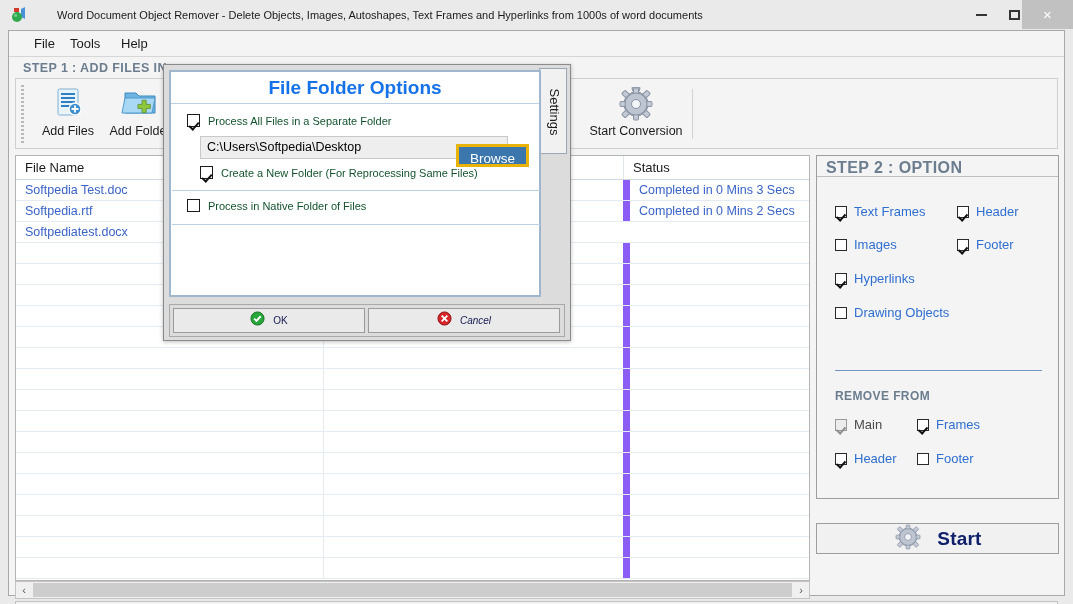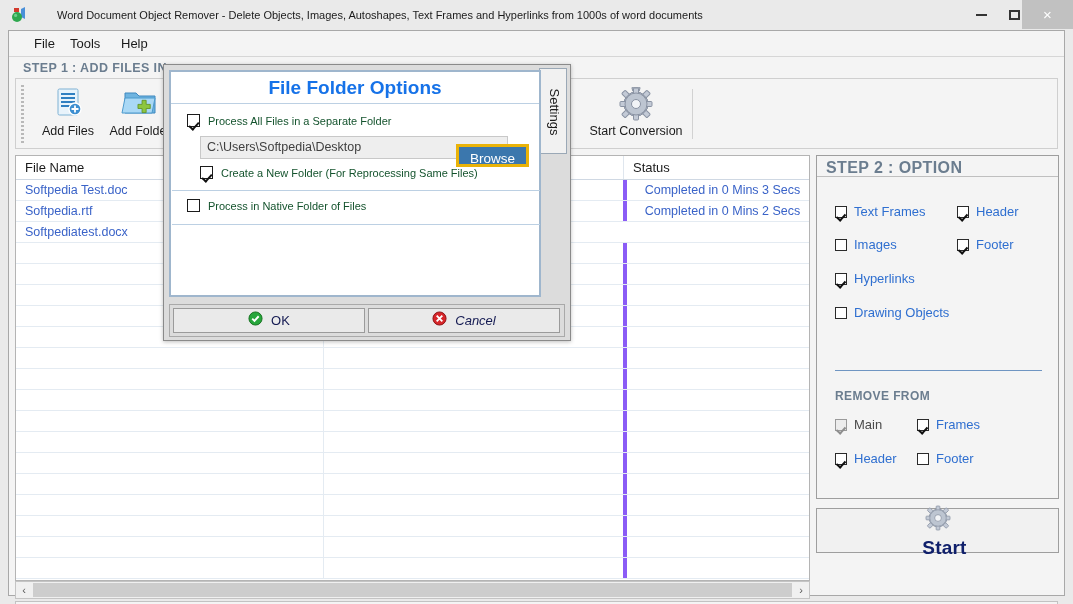--- a/index.html
+++ b/index.html
@@ -69,21 +69,21 @@
       box-sizing:border-box;}
   .gh-name{left:0;width:307px;}
   .gh-mid{left:307px;width:300px;border-left:1px solid #dfe6ee;}
   .gh-status{left:607px;width:186px;border-left:1px solid #dfe6ee;}
   .grid-body{position:relative;}
   .grow{position:relative;height:20px;border-bottom:1px solid #e4ebf2;}
   .cell{position:absolute;top:0;height:20px;line-height:20px;font-size:12.5px;color:#3a63c8;
         padding-left:9px;box-sizing:border-box;white-space:nowrap;overflow:hidden;}
   .c-name{left:0;width:307px;}
   .c-mid{left:307px;width:300px;border-left:1px solid #e4ebf2;}
-  .c-status{left:607px;width:186px;border-left:4px solid #8b5cf6;text-align:center;}
+  .c-status{left:607px;width:186px;border-left:7px solid #8b5cf6;}
 
   
   .hscroll{position:absolute;left:6px;top:550px;width:795px;height:18px;
            background:#f0f0f0;border:1px solid #c4c4c4;box-sizing:border-box;}
   .hs-arrow{position:absolute;top:0;width:16px;height:16px;line-height:16px;text-align:center;
             font-size:11px;color:#5a5a5a;background:#f0f0f0;}
   .hs-left{left:0;} .hs-right{right:0;}
   .hs-thumb{position:absolute;left:17px;right:17px;top:1px;height:14px;background:#cdcdcd;}
 
   
@@ -120,21 +120,21 @@
   .o-frames{left:100px;top:261px;}
   .o-rheader{left:18px;top:295px;}
   .o-rfooter{left:100px;top:295px;}
 
   
   .bigbtn{
     position:absolute;left:807px;width:243px;background:#f1f1f1;
     border:1px solid #9e9e9e;box-sizing:border-box;
     display:flex;align-items:center;justify-content:center;
   }
-  .b-start{top:477px;height:45px;flex-direction:column;}
+  .b-start{top:492px;height:31px;}
   .b-open{top:518px;height:42px;}
   .b-start .txt{font-size:19px;font-weight:bold;color:#10206b;margin-left:14px;letter-spacing:.2px;}
   .b-open .txt{font-size:14px;font-weight:bold;color:#1457c8;margin-left:12px;}
 
   
   .statusbar{
     position:absolute;left:6px;top:570px;width:1043px;height:22px;
     background:#f4f4f4;border:1px solid #c2c2c2;box-sizing:border-box;
   }
   .statusbar .txt{position:absolute;left:8px;top:0;height:22px;line-height:22px;
@@ -158,21 +158,21 @@
   .dchk .box{display:inline-block;width:13px;height:13px;border:1px solid #1b1b1b;background:#fff;
              vertical-align:-2px;margin-right:8px;position:relative;box-sizing:border-box;}
   .dchk .box.checked::after{
     content:"";position:absolute;left:3px;top:5px;width:4px;height:8px;
     border:solid #111;border-width:0 2px 2px 0;transform:rotate(42deg);
   }
   .r1{position:absolute;left:16px;top:42px;}
   .pathrow{position:absolute;left:29px;top:64px;width:329px;height:23px;}
   .pathinput{
     position:absolute;left:0;top:0;width:308px;height:23px;background:#eeeeee;
-    border:1px solid #c8c8c8;box-sizing:border-box;font-size:12.5px;color:#404040;
+    border:1px solid #c8c8c8;box-sizing:border-box;font-size:12.5px;color:#000000;
     line-height:21px;padding-left:6px;white-space:nowrap;overflow:hidden;
   }
   .browsebtn{
     position:absolute;left:256px;top:8px;width:73px;height:23px;background:#3b77ad;
     color:#fff;font-size:13.5px;line-height:23px;text-align:center;border:3px solid #eab308;
     box-sizing:border-box;
   }
   .r2{position:absolute;left:29px;top:94px;}
   .hsep1{position:absolute;left:1px;top:118px;width:368px;height:0;border-top:1px solid #bcd0e3;}
   .r3{position:absolute;left:16px;top:127px;}
@@ -190,21 +190,21 @@
   .dlg-btnbar{
     position:absolute;left:5px;top:239px;width:396px;height:33px;
     background:#dcdcdc;border:1px solid #a9a9a9;box-sizing:border-box;
   }
   .dbtn{
     position:absolute;top:3px;height:25px;background:#eaeaea;border:1px solid #9b9b9b;
     box-sizing:border-box;display:flex;align-items:center;justify-content:center;
   }
   .db-ok{left:3px;width:192px;}
   .db-cancel{left:198px;width:192px;font-style:italic;}
-  .dbtn .txt{font-size:13px;color:#141a52;margin-left:8px;}
+  .dbtn .txt{font-size:10px;color:#141a52;margin-left:8px;}
 </style>
 </head>
 <body>
 
 <div class="app">
 
   <div class="titlebar">
     <span class="app-icon">
       <svg width="20" height="20" viewBox="0 0 20 20">
         <path d="M4 3 L9 3 L9 7 L4 7 Z" fill="#d33a2c"></path>

